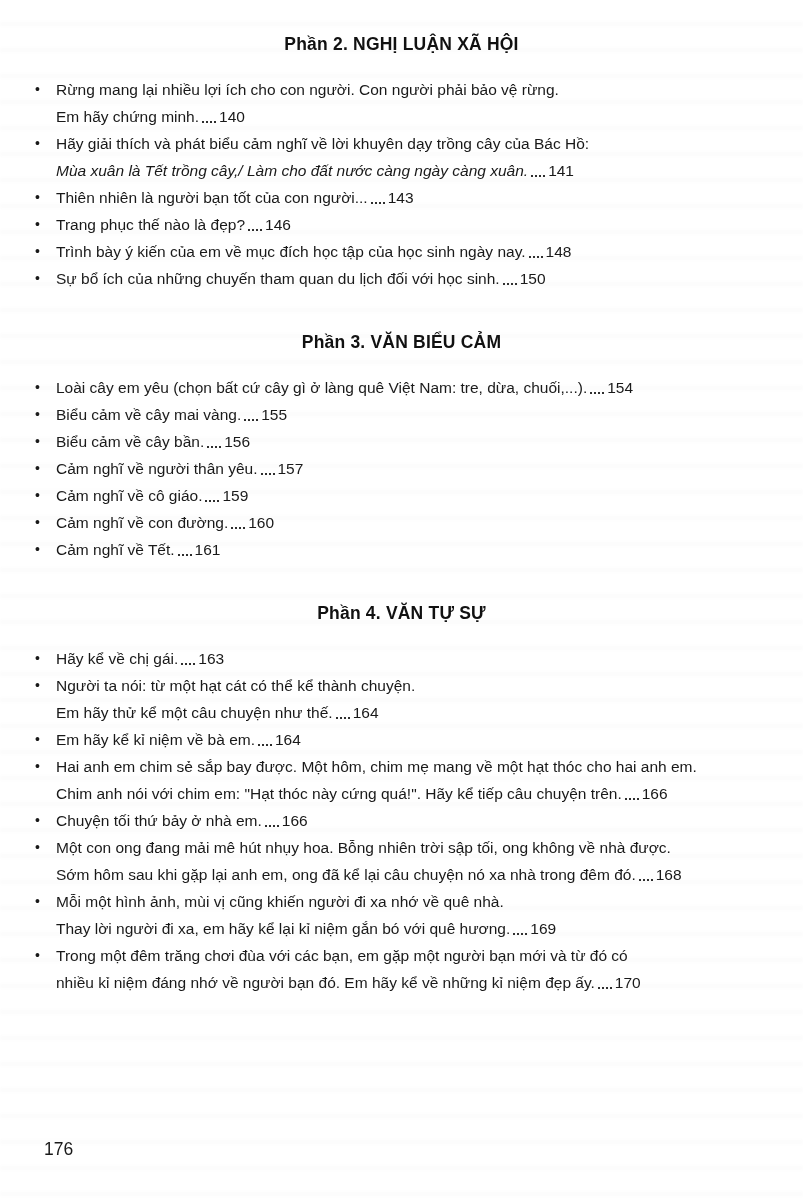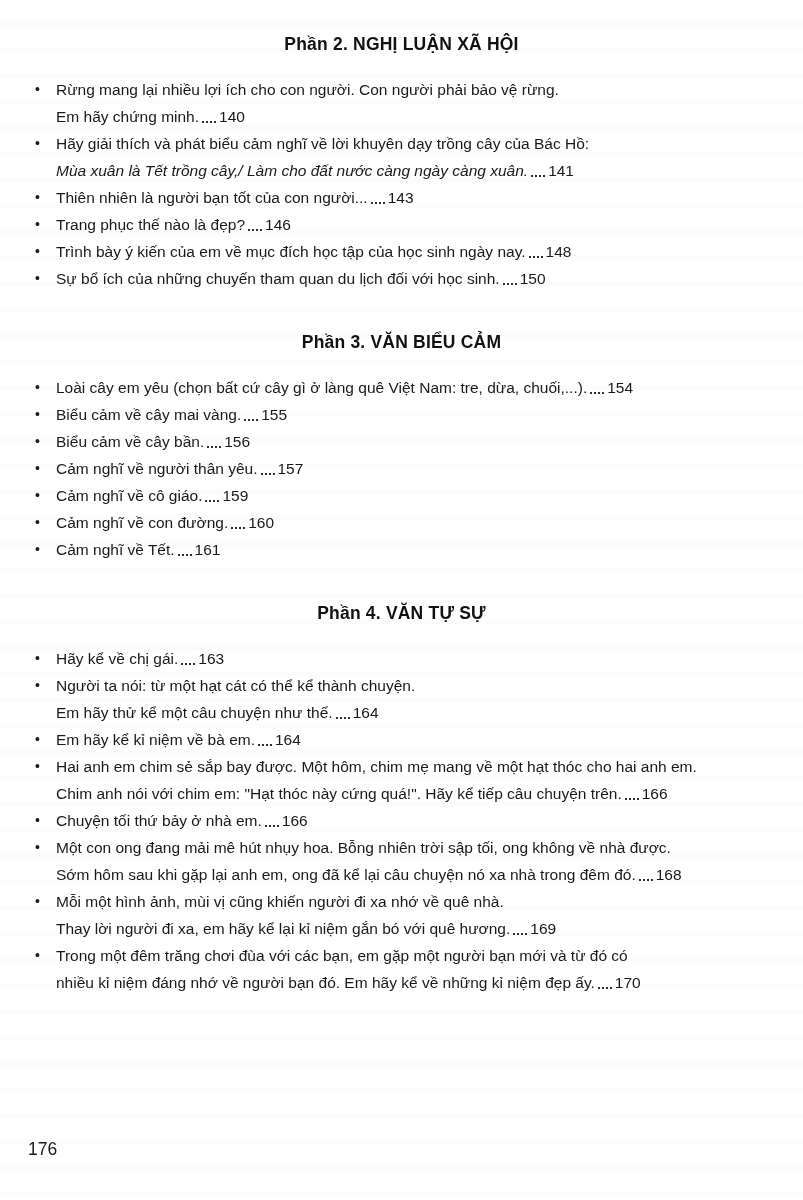--- a/index.html
+++ b/index.html
@@ -71,21 +71,21 @@
     border-bottom: 2px dotted #2e2e2e;
     align-self: flex-end;
     margin: 0 3px 7px 3px;
   }
   .page-num {
     flex: 0 0 auto;
     font-size: 15.5px;
   }
   .footer-pagenum {
     position: absolute;
-    left: 28px;
+    left: 44px;
     bottom: 40px;
     font-size: 17.5px;
     color: #191919;
   }
   
   .bleed {
     position: absolute;
     inset: 0;
     pointer-events: none;
     background:

